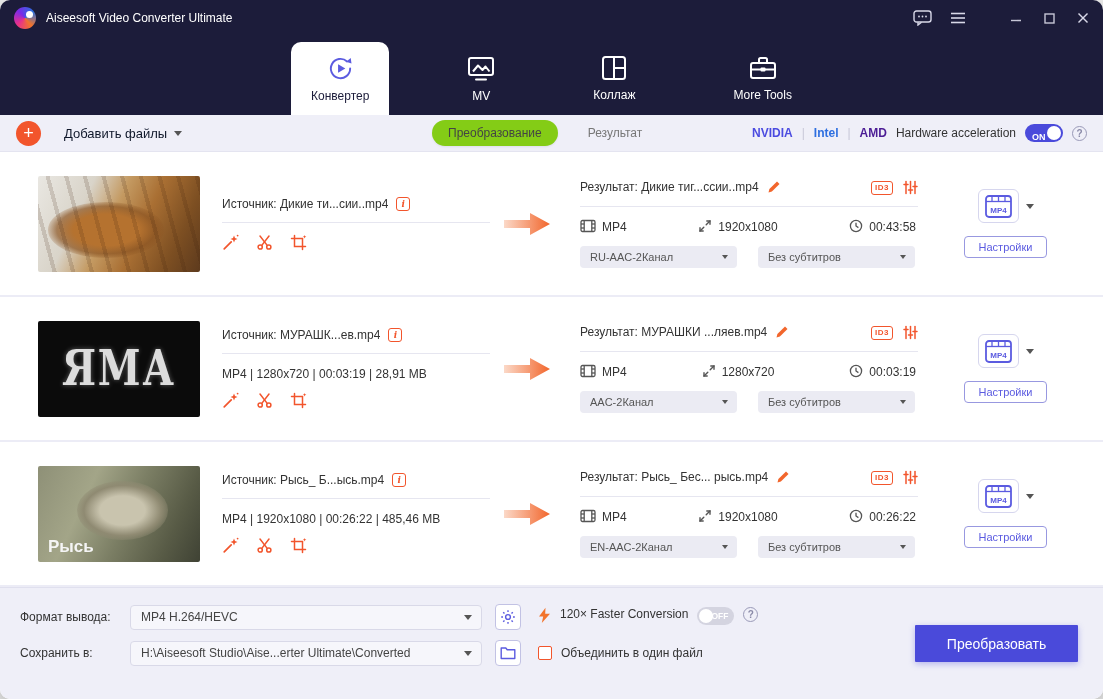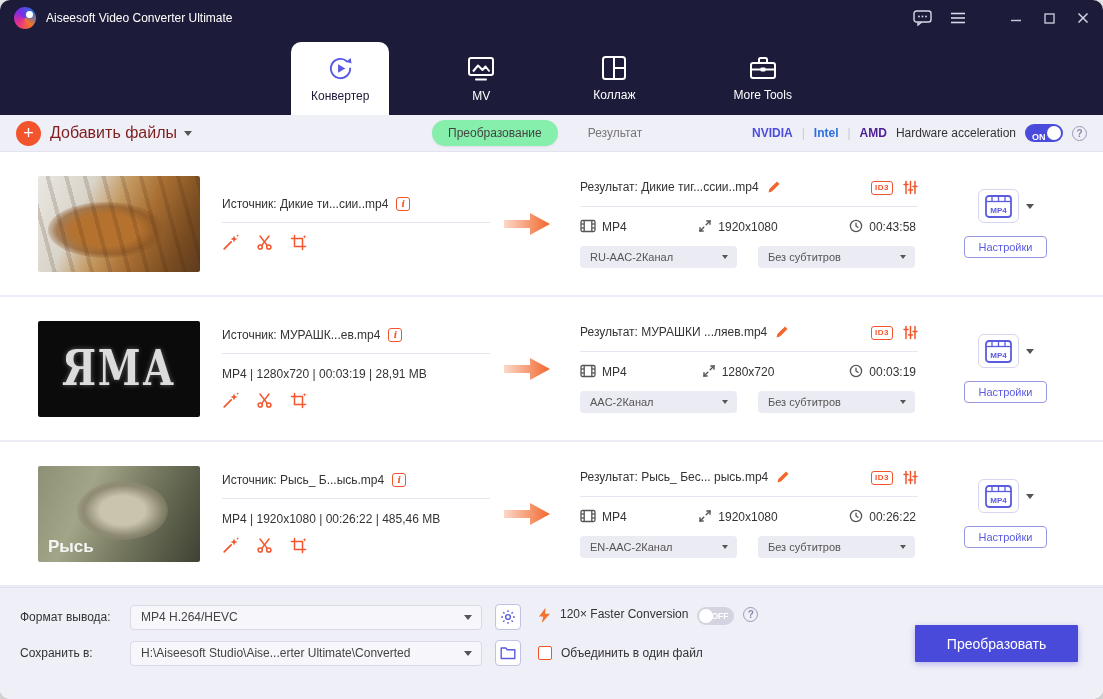--- a/index.html
+++ b/index.html
@@ -26,27 +26,27 @@
          gap:7px; color:#fff; font-size:12px; padding:0 20px; }
   .tab .ticon { color:#fff; display:flex; }
   .tab.active { background:#fff; border-radius:10px 10px 0 0; color:#1c1c3a; }
   .tab.active .ticon { color:#5b5be0; }
 
   
   .toolbar { height:37px; background:#efeff8; display:flex; align-items:center;
              padding:0 16px; position:relative; border-bottom:1px solid #e4e4f0; }
   .add-btn { width:25px; height:25px; border-radius:50%; background:#f2552c; color:#fff;
              display:flex; align-items:center; justify-content:center; font-size:18px; line-height:1; flex:none; }
-  .add-label { margin-left:9px; font-size:16px; color:#7f1d1d; }
+  .add-label { margin-left:23px; font-size:13px; color:#0f172a; }
   .tri { width:0; height:0; border-left:4px solid transparent; border-right:4px solid transparent;
          border-top:5px solid #555; display:inline-block; }
   .tri.sm { border-left-width:3.5px; border-right-width:3.5px; border-top-width:4.5px; }
   .add-caret { margin-left:7px; }
   .segment { position:absolute; left:432px; display:flex; align-items:center; gap:30px; }
-  .seg-active { background:#86efac; border-radius:14px; padding:6px 16px; font-size:12px; color:#444;
+  .seg-active { background:#84cc16; border-radius:14px; padding:6px 16px; font-size:12px; color:#444;
                 box-shadow:0 1px 2px rgba(40,40,90,.08); }
   .seg-idle { font-size:12px; color:#777; }
   .hw { margin-left:auto; display:flex; align-items:center; gap:9px; font-size:12px; }
   .sep { color:#c8c8d8; }
   .brand-nvidia { color:#4b4be0; font-weight:bold; }
   .brand-intel  { color:#2e6fe0; font-weight:bold; }
   .brand-amd    { color:#4c1d95; font-weight:bold; }
   .hw-label { color:#333; }
   .toggle-on { width:38px; height:18px; border-radius:9px; background:#4a4adb; position:relative;
                color:#fff; font-size:9px; font-weight:bold; display:flex; align-items:flex-end; padding-left:7px; }

